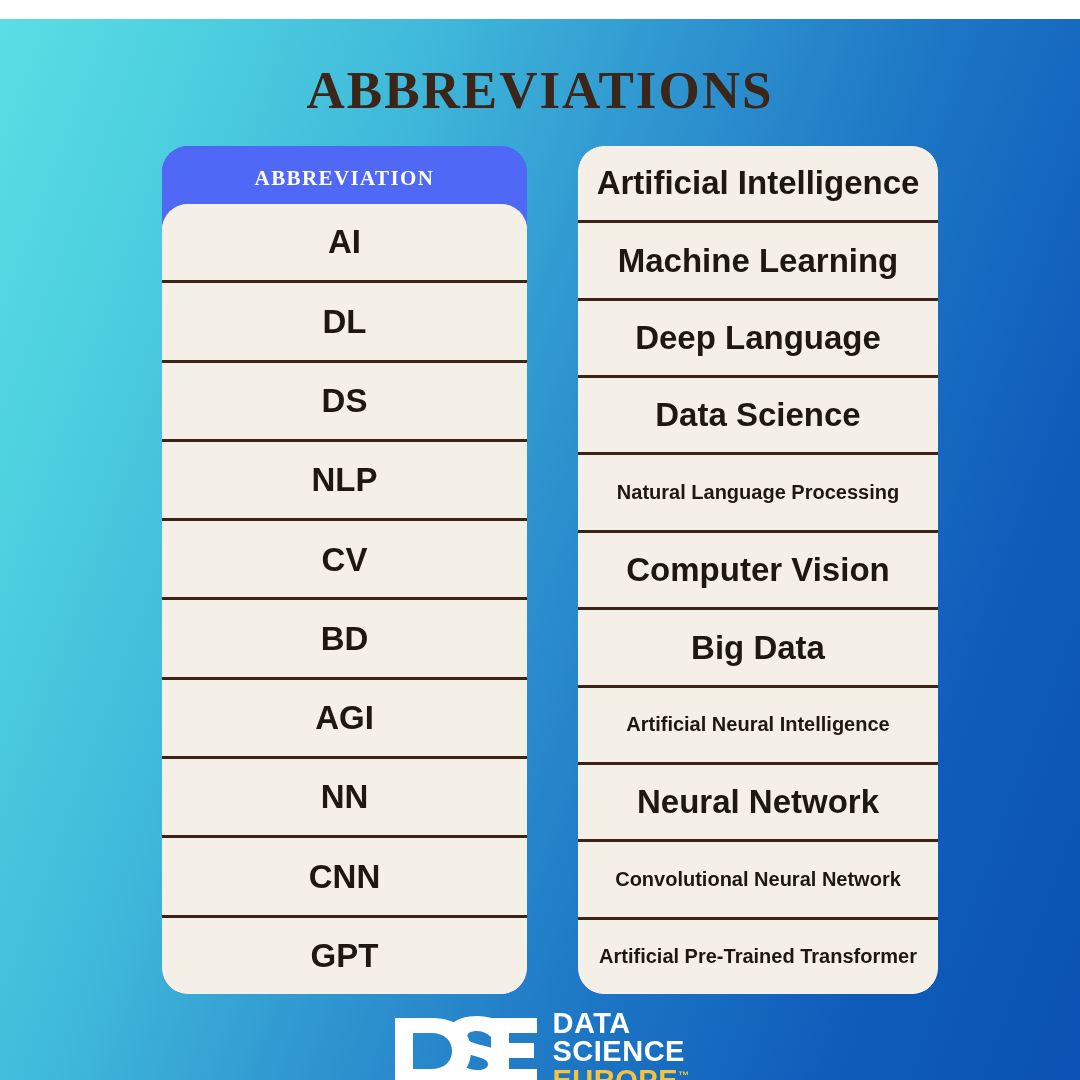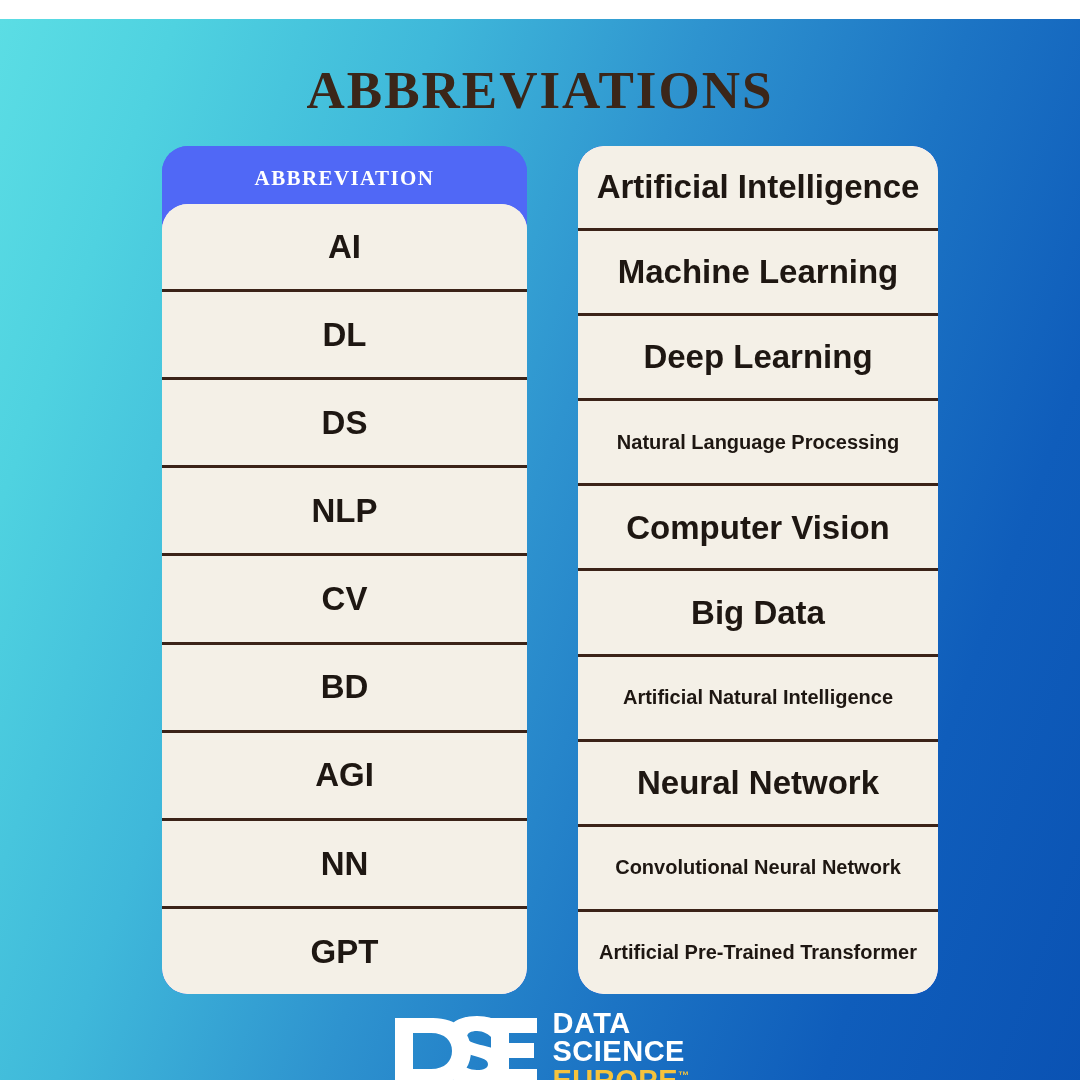--- a/index.html
+++ b/index.html
@@ -168,33 +168,35 @@
       <div class="col-header">Abbreviation</div>
       <div class="col-body">
         <div class="cell">AI</div>
         <div class="cell">DL</div>
         <div class="cell">DS</div>
         <div class="cell">NLP</div>
         <div class="cell">CV</div>
         <div class="cell">BD</div>
         <div class="cell">AGI</div>
         <div class="cell">NN</div>
+        <div class="cell">CNN</div>
         <div class="cell">GPT</div>
       </div>
     </div>
 
     <div class="column col-full">
       <div class="col-body">
         <div class="cell">Artificial Intelligence</div>
         <div class="cell">Machine Learning</div>
-        <div class="cell">Deep Learning</div>
+        <div class="cell">Deep Language</div>
+        <div class="cell">Data Science</div>
         <div class="cell two-line">Natural Language Processing</div>
         <div class="cell">Computer Vision</div>
         <div class="cell">Big Data</div>
-        <div class="cell two-line">Artificial Natural Intelligence</div>
+        <div class="cell two-line">Artificial Neural Intelligence</div>
         <div class="cell">Neural Network</div>
         <div class="cell two-line">Convolutional Neural Network</div>
         <div class="cell two-line">Artificial Pre-Trained Transformer</div>
       </div>
     </div>
 
   </div>
 
   <div id="logo">
     <svg id="monogram" width="148" height="78" viewBox="0 0 148 78">

